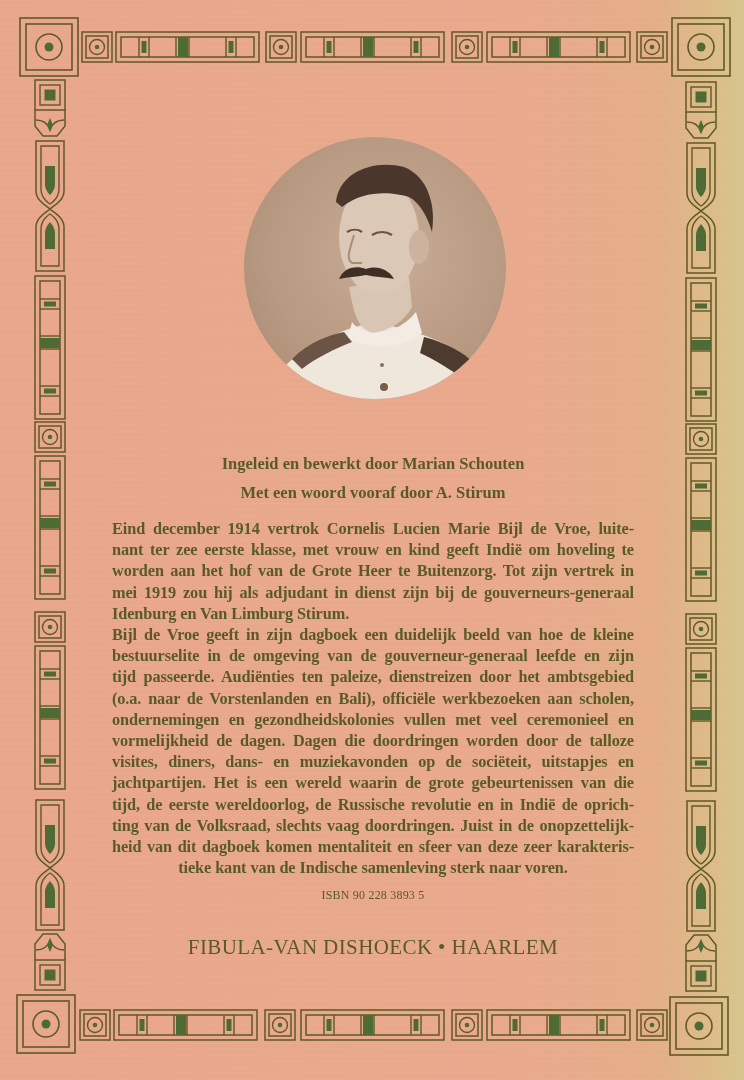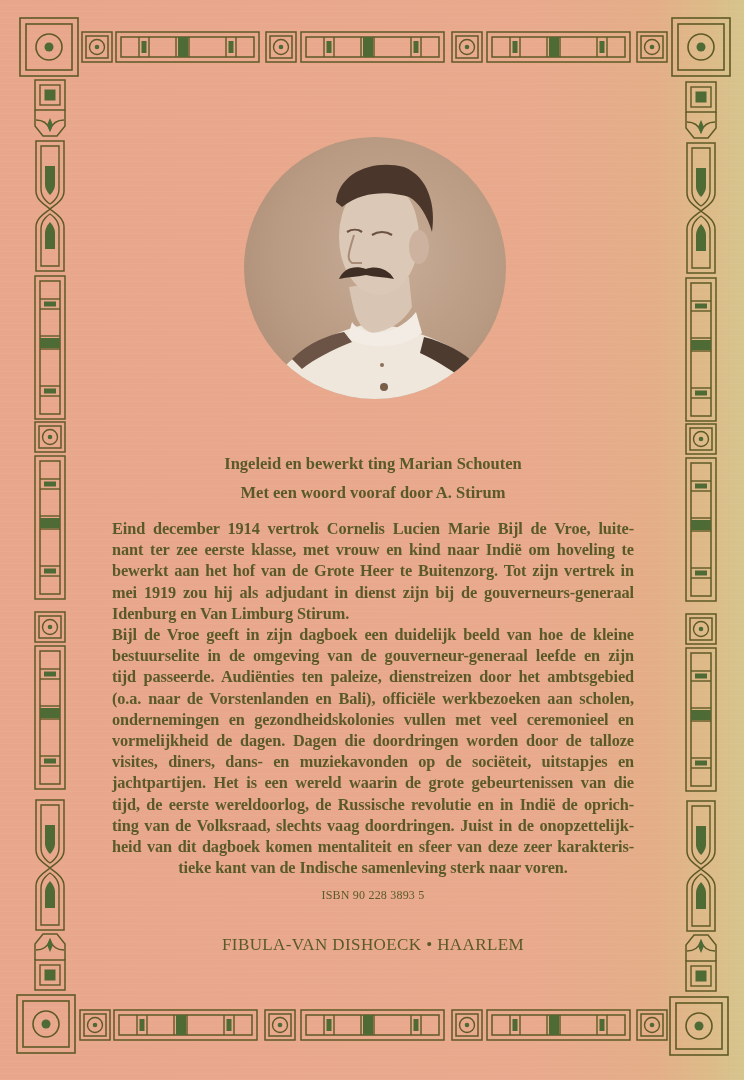--- a/index.html
+++ b/index.html
@@ -22,21 +22,21 @@
   .text-block {
     position: absolute; left: 112px; width: 522px; color: #5a5a28;
     font-weight: bold; text-align: center;
   }
   .credit { font-size: 16.5px; line-height: 29px; top: 449px; }
   .blurb {
     top: 518px; font-size: 16.3px; line-height: 21.2px; text-align: justify;
     text-align-last: auto; letter-spacing: -0.1px;
   }
   .isbn { top: 888px; font-size: 12px; font-weight: normal; letter-spacing: 0.2px; }
-  .publisher { top: 935px; font-size: 17px; font-weight: normal; letter-spacing: 0.4px; }
+  .publisher { top: 935px; font-size: 21px; font-weight: normal; letter-spacing: 0.4px; }
   .line { display: block; }
 </style>
 </head>
 <body>
 
 <div class="texture"></div>
 
 <svg class="border" width="744" height="1080" viewBox="0 0 744 1080">
   <defs>
     <g id="corner">
@@ -175,28 +175,28 @@
     <path d="M103 95 C108 92 114 92 118 95" stroke="#6b5140" stroke-width="2.2" fill="none"></path>
     <path d="M128 98 C134 94 142 94 148 98" stroke="#6b5140" stroke-width="2.2" fill="none"></path>
 
     <path d="M110 98 C105 115 102 122 108 126 L118 126" stroke="#a88c77" stroke-width="2" fill="none"></path>
 
     <path d="M95 142 C100 130 112 128 122 132 C132 128 145 132 150 142 C140 140 130 140 122 138 C112 140 104 140 95 142 Z" fill="#3f2e24"></path>
   </svg>
 </div>
 
 <div class="text-block credit">
-  <span class="line">Ingeleid en bewerkt ting Marian Schouten</span>
+  <span class="line">Ingeleid en bewerkt door Marian Schouten</span>
   <span class="line">Met een woord vooraf door A. Stirum</span>
 </div>
 
 <div class="text-block blurb">
   <span class="line" style="text-align:justify;text-align-last:justify">Eind december 1914 vertrok Cornelis Lucien Marie Bijl de Vroe, luite-</span>
-  <span class="line" style="text-align:justify;text-align-last:justify">nant ter zee eerste klasse, met vrouw en kind naar Indië om hoveling te</span>
-  <span class="line" style="text-align:justify;text-align-last:justify">bewerkt aan het hof van de Grote Heer te Buitenzorg. Tot zijn vertrek in</span>
+  <span class="line" style="text-align:justify;text-align-last:justify">nant ter zee eerste klasse, met vrouw en kind geeft Indië om hoveling te</span>
+  <span class="line" style="text-align:justify;text-align-last:justify">worden aan het hof van de Grote Heer te Buitenzorg. Tot zijn vertrek in</span>
   <span class="line" style="text-align:justify;text-align-last:justify">mei 1919 zou hij als adjudant in dienst zijn bij de gouverneurs-generaal</span>
   <span class="line" style="text-align:left">Idenburg en Van Limburg Stirum.</span>
   <span class="line" style="text-align:justify;text-align-last:justify">Bijl de Vroe geeft in zijn dagboek een duidelijk beeld van hoe de kleine</span>
   <span class="line" style="text-align:justify;text-align-last:justify">bestuurselite in de omgeving van de gouverneur-generaal leefde en zijn</span>
   <span class="line" style="text-align:justify;text-align-last:justify">tijd passeerde. Audiënties ten paleize, dienstreizen door het ambtsgebied</span>
   <span class="line" style="text-align:justify;text-align-last:justify">(o.a. naar de Vorstenlanden en Bali), officiële werkbezoeken aan scholen,</span>
   <span class="line" style="text-align:justify;text-align-last:justify">ondernemingen en gezondheidskolonies vullen met veel ceremonieel en</span>
   <span class="line" style="text-align:justify;text-align-last:justify">vormelijkheid de dagen. Dagen die doordringen worden door de talloze</span>
   <span class="line" style="text-align:justify;text-align-last:justify">visites, diners, dans- en muziekavonden op de sociëteit, uitstapjes en</span>
   <span class="line" style="text-align:justify;text-align-last:justify">jachtpartijen. Het is een wereld waarin de grote gebeurtenissen van die</span>

